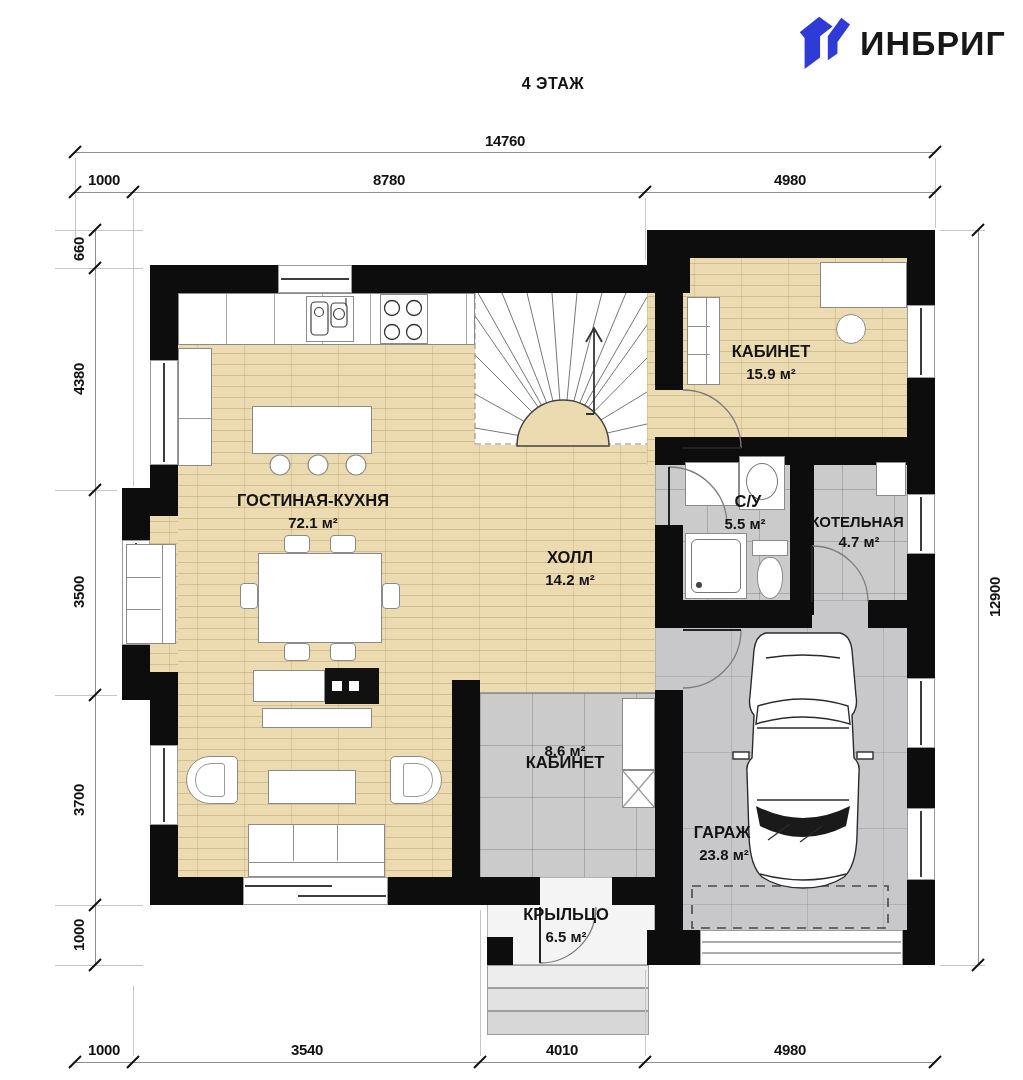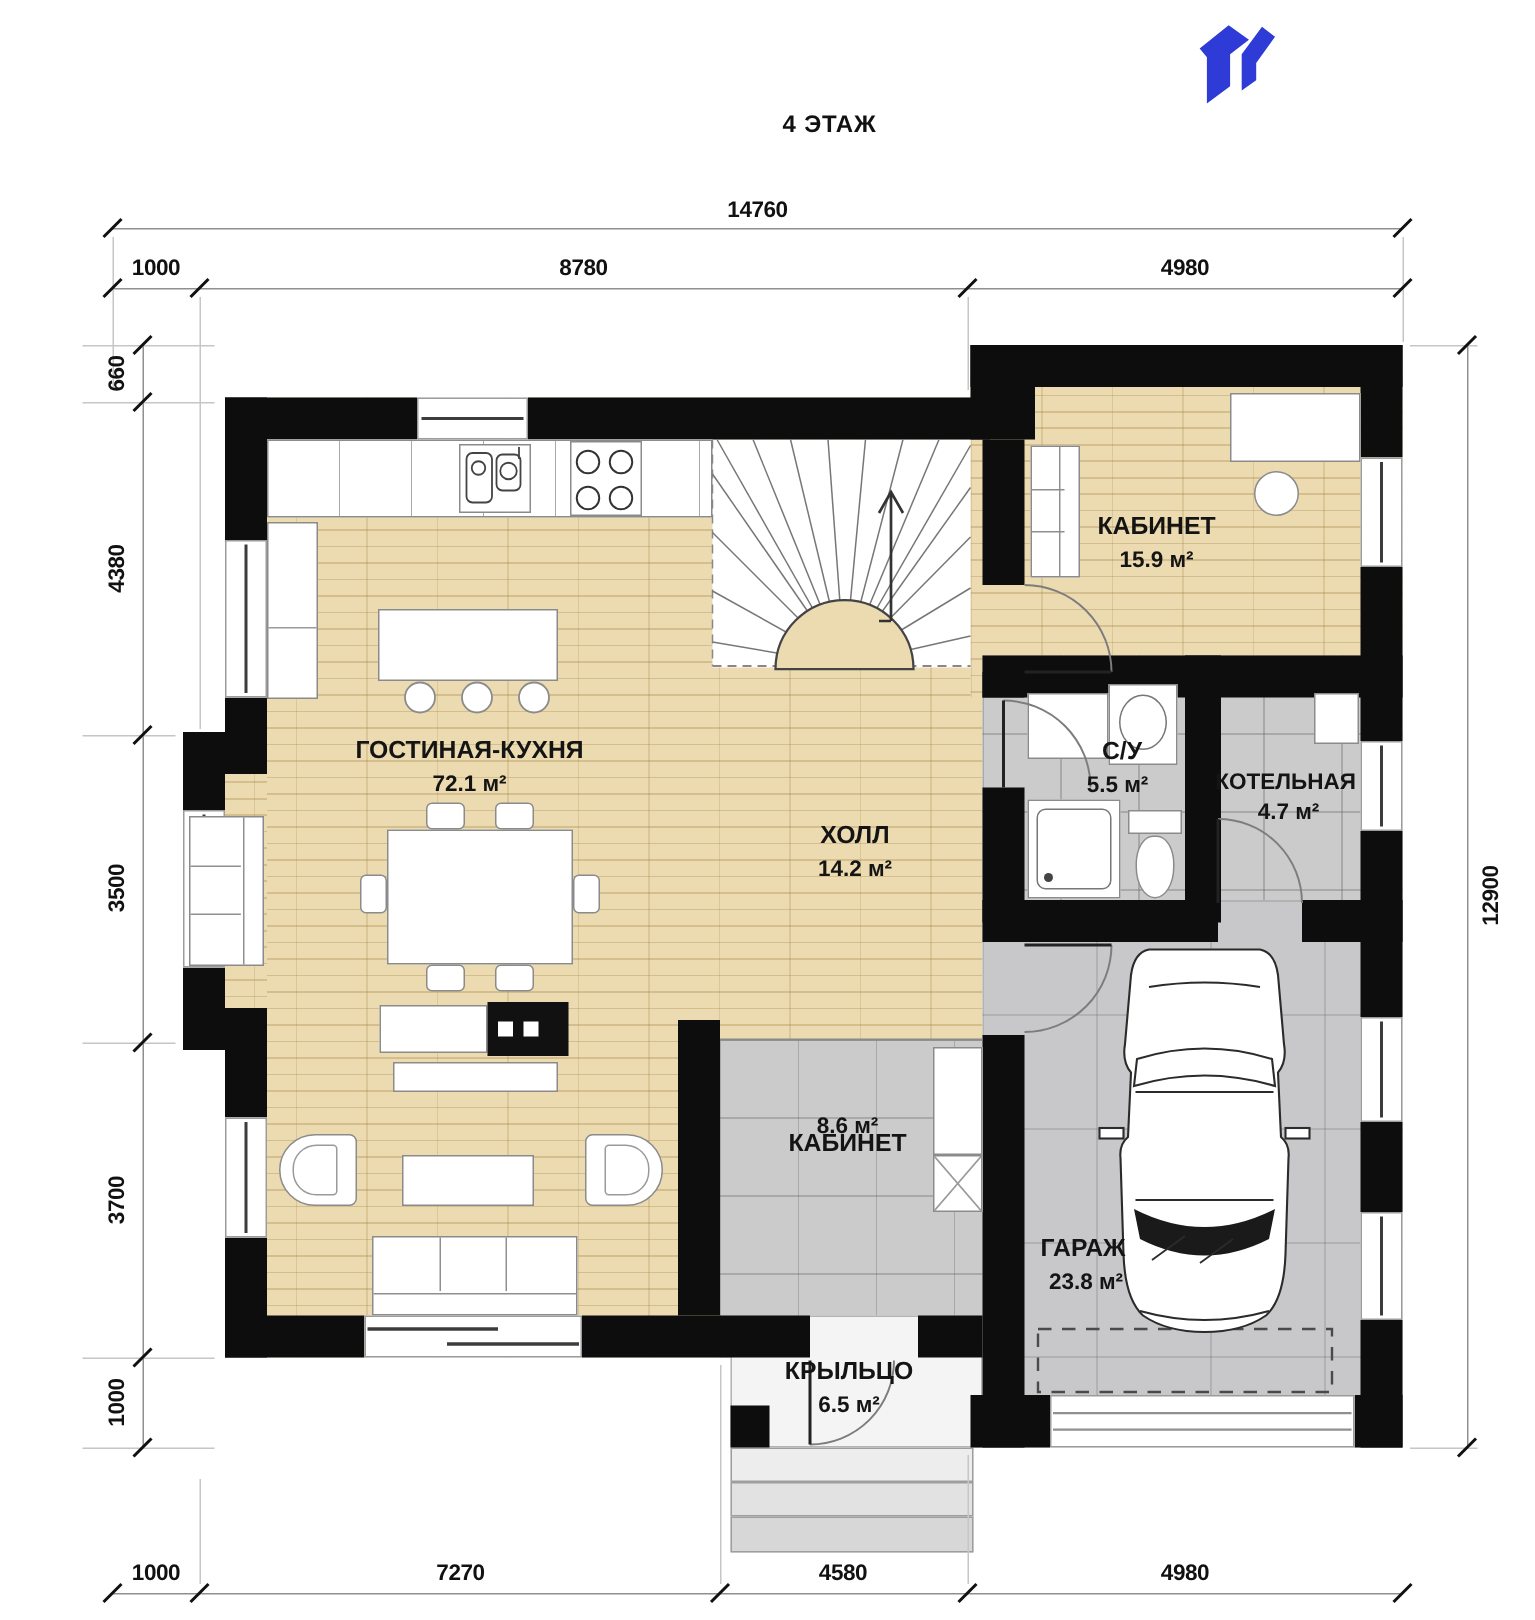--- a/index.html
+++ b/index.html
@@ -57,20 +57,21 @@
 </style>
 </head>
 <body>
 
 <div id="canvas">
 
   <svg style="left:793px;top:12px" width="58" height="58" viewBox="0 0 60 60">
     <path d="M7 21 L27 5 L41 15 L28 25 L28 47 L12 59 L12 27 Z" fill="#2e3bd6"></path>
     <path d="M36 25 L50 6 L59 13 L46 31 L46 43 L36 50 Z" fill="#2e3bd6"></path>
   </svg>
+  <div class="brand" style="left:860px;top:24px">ИНБРИГ</div>
   <div class="hdr-title" style="left:553px;top:84px">4 ЭТАЖ</div>
 
   <div class="abs wood" style="left:150px;top:265px;width:505px;height:640px"></div>
   <div class="abs wood" style="left:122px;top:488px;width:56px;height:212px"></div>
   <div class="abs wood" style="left:647px;top:230px;width:288px;height:235px"></div>
   <div class="abs tile" style="left:655px;top:437px;width:157px;height:191px"></div>
   <div class="abs tile" style="left:790px;top:437px;width:145px;height:191px"></div>
   <div class="abs gfloor" style="left:655px;top:600px;width:280px;height:365px"></div>
   <div class="abs tile" style="left:480px;top:693px;width:175px;height:212px"></div>
   <div class="abs porch" style="left:487px;top:877px;width:168px;height:88px"></div>
@@ -318,22 +319,22 @@
   <div class="tick" style="left:95px;top:905px"></div>
   <div class="tick" style="left:95px;top:965px"></div>
   <div class="tick" style="left:978px;top:230px"></div>
   <div class="tick" style="left:978px;top:965px"></div>
 
   <div class="dlab" style="left:505px;top:140px">14760</div>
   <div class="dlab" style="left:104px;top:179px">1000</div>
   <div class="dlab" style="left:389px;top:179px">8780</div>
   <div class="dlab" style="left:790px;top:179px">4980</div>
   <div class="dlab" style="left:104px;top:1049px">1000</div>
-  <div class="dlab" style="left:307px;top:1049px">7270</div>
-  <div class="dlab" style="left:562px;top:1049px">4580</div>
+  <div class="dlab" style="left:307px;top:1049px">3540</div>
+  <div class="dlab" style="left:562px;top:1049px">4010</div>
   <div class="dlab" style="left:790px;top:1049px">4980</div>
   <div class="dlab dlabv" style="left:78px;top:249px">660</div>
   <div class="dlab dlabv" style="left:78px;top:379px">4380</div>
   <div class="dlab dlabv" style="left:78px;top:592px">3500</div>
   <div class="dlab dlabv" style="left:78px;top:800px">3700</div>
   <div class="dlab dlabv" style="left:78px;top:935px">1000</div>
   <div class="dlab dlabv" style="left:994px;top:597px">12900</div>
 </div>
 
 </body></html>

